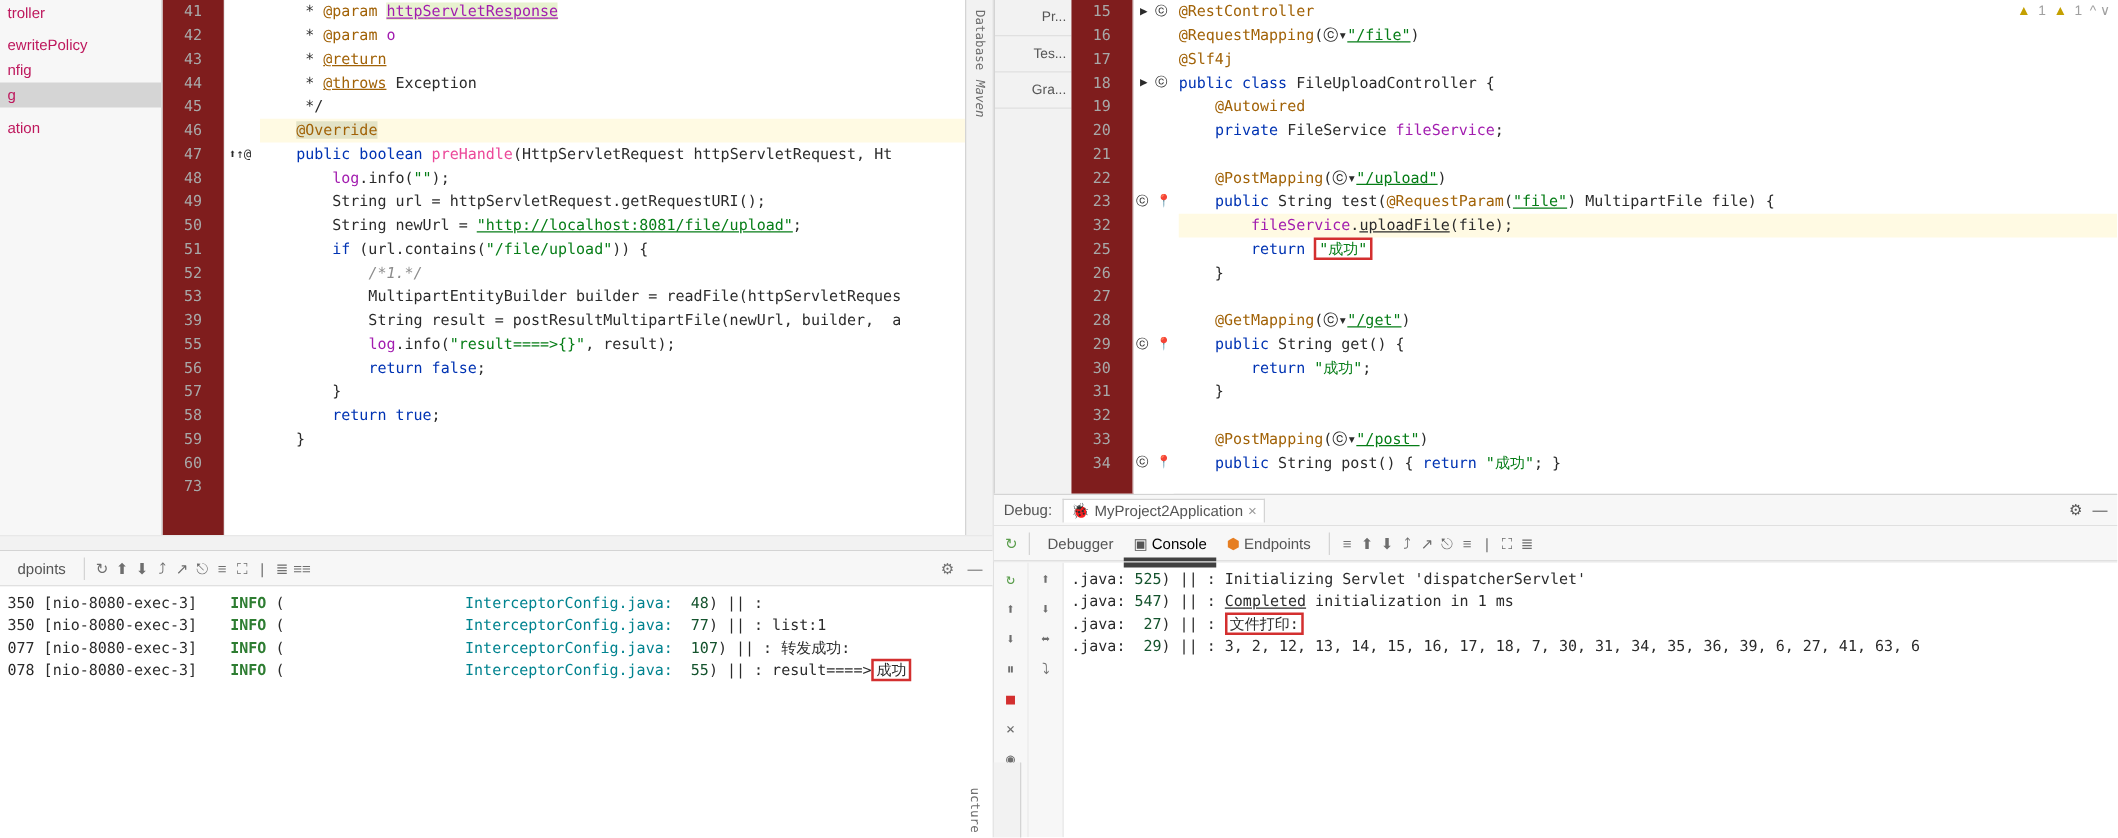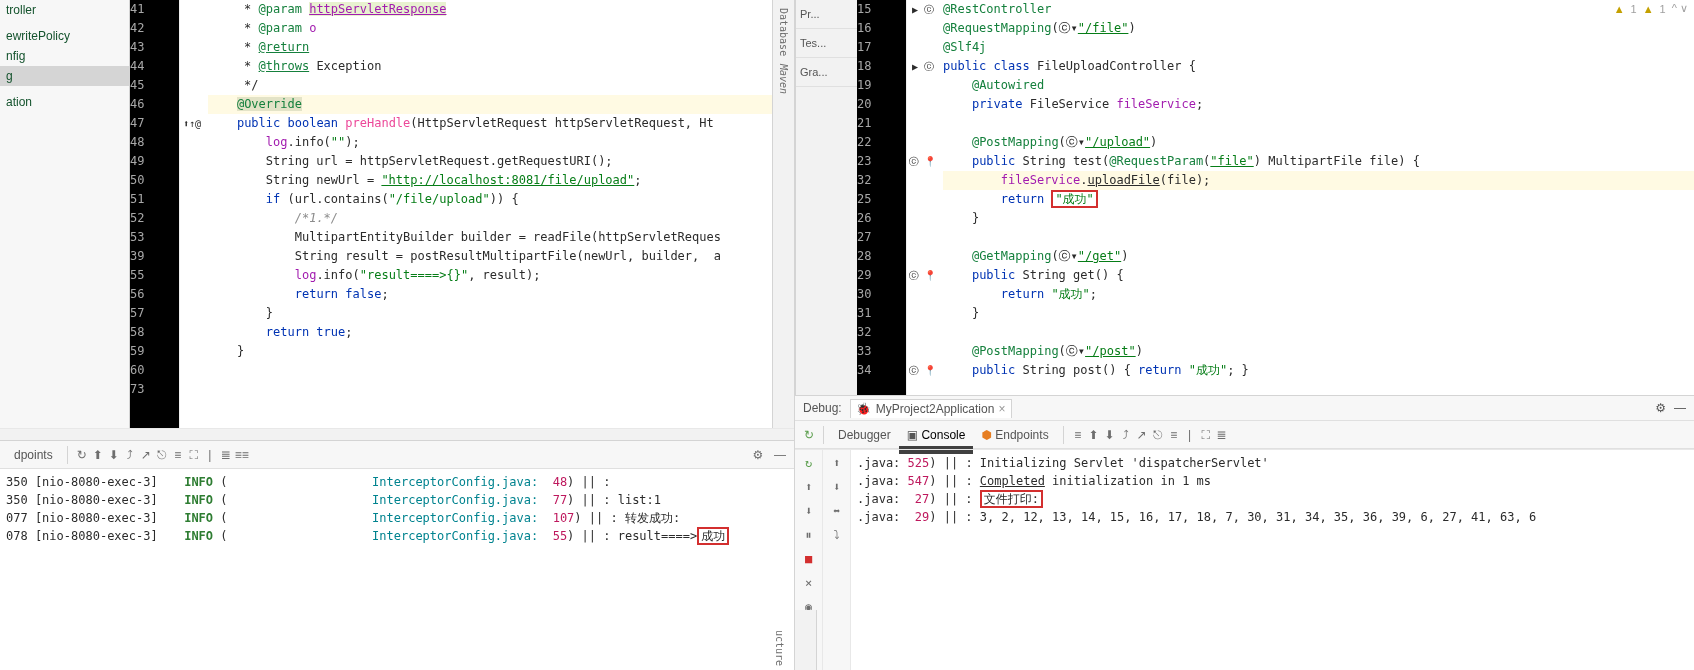--- a/index.html
+++ b/index.html
@@ -6,73 +6,73 @@
 body { font-family: "Consolas", "Monaco", monospace; font-size: 12px; background: #ffffff; color: #2b2b2b; overflow: hidden; }
 .container { display: flex; width: 1694px; height: 670px; }
 .left-panel { width: 795px; display: flex; flex-direction: column; border-right: 1px solid #d4d4d4; }
 .right-panel { flex: 1; display: flex; flex-direction: column; }
 
 .side-strip { width: 22px; background: #f2f2f2; border-left: 1px solid #d4d4d4; display: flex; flex-direction: column; align-items: center; padding-top: 4px; font-size: 10px; color: #6e6e6e; }
 .side-strip span { writing-mode: vertical-rl; padding: 4px 0; cursor: pointer; }
 .side-strip-left { width: 22px; background: #f2f2f2; border-right: 1px solid #d4d4d4; display:flex; flex-direction:column; align-items:center; font-size:10px; color:#6e6e6e; }
 
 .editor-area { flex: 1; display: flex; overflow: hidden; position: relative; }
-.gutter { width: 50px; background: #000000; text-align: left; color: #a8a8a8; line-height: 19px; border-right: 1px solid #eee; }
+.gutter { width: 50px; background: #7f1d1d; text-align: center; color: #a8a8a8; line-height: 19px; border-right: 1px solid #eee; }
 .gutter .ln { height: 19px; }
 .gutter-marks { width: 24px; background:#fff; line-height:19px; }
 .gutter-marks .mark { height:19px; font-size:10px; text-align:center; }
 .code { flex: 1; line-height: 19px; white-space: pre; overflow: hidden; padding-left: 4px; }
 .code .line { height: 19px; }
 .code .line.hl { background: #fffae3; }
 
 .kw { color: #0033b3; }
-.ann { color: #15803d; }
+.ann { color: #a16207; }
 .str { color: #067d17; }
 .cmt { color: #8c8c8c; font-style: italic; }
 .fld { color: #a21caf; }
 .mtd { color: #ec4899; }
 .link { color: #067d17; text-decoration: underline; }
 
-.nav-sidebar { width: 130px; background: #f7f7f7; border-right: 1px solid #d4d4d4; font-family: "Segoe UI", sans-serif; font-size: 12px; color: #14532d; }
+.nav-sidebar { width: 130px; background: #f7f7f7; border-right: 1px solid #d4d4d4; font-family: "Segoe UI", sans-serif; font-size: 12px; color: #be185d; }
 .nav-sidebar .item { padding: 3px 6px; }
 .nav-sidebar .item.sel { background: #d5d5d5; }
 
 .bottom-panel { height: 230px; border-top: 1px solid #d4d4d4; display: flex; flex-direction: column; background: #fff; }
 .bottom-toolbar { height: 28px; border-bottom: 1px solid #e0e0e0; display: flex; align-items: center; padding: 0 6px; gap: 6px; background: #f7f7f7; font-family: "Segoe UI", sans-serif; }
 .bottom-toolbar .tab { padding: 4px 8px; font-size: 12px; color: #555; cursor: pointer; }
 .bottom-toolbar .tab.active { border-bottom: 8px solid #404040; color: #000; text-align: center; }
 .bottom-toolbar .ico { width: 16px; height: 16px; cursor: pointer; color: #6e6e6e; display:inline-flex; align-items:center; justify-content:center; }
 .bottom-toolbar .sep { width:1px; height:18px; background:#d4d4d4; }
 
 .console-body { flex: 1; display: flex; overflow: hidden; }
 .console-actions { width: 28px; background: #f7f7f7; border-right: 1px solid #e8e8e8; display: flex; flex-direction: column; align-items: center; padding-top: 4px; gap: 6px; }
 .console-actions .abtn { width: 18px; height: 18px; cursor: pointer; display:flex; align-items:center; justify-content:center; color:#6e6e6e; font-size:12px; }
 .console-text { flex: 1; white-space: pre; line-height: 18px; padding: 4px 6px; overflow: auto; }
 
 .log-thread { color: #2b2b2b; }
 .log-info { color: #2e7d32; font-weight: bold; margin-left: 12px; }
 .log-src { color: #00838f; }
-.log-num { color: #be185d; }
+.log-num { color: #14532d; }
 
 .redbox { border: 2px solid #d32f2f; padding: 0 2px; }
 
 .right-top { display:flex; height: 395px; }
 .right-editor-wrap { flex:1; display:flex; flex-direction:column; }
 .right-editor { flex:1; display:flex; overflow:hidden; position: relative; }
 .warn-badges { position:absolute; right:6px; top:2px; font-size:11px; color:#a0a0a0; display:flex; gap:6px; align-items:center; font-family:"Segoe UI",sans-serif; }
 .warn-badges .wtri { color:#c4a000; }
 
 .debug-header { height: 26px; border-top:1px solid #d4d4d4; border-bottom:1px solid #e0e0e0; display:flex; align-items:center; padding:0 8px; background:#f7f7f7; font-family:"Segoe UI",sans-serif; font-size:12px; color:#555; gap:8px;}
 .debug-header .run-tab { display:flex; align-items:center; gap:4px; padding:2px 6px; background:#fff; border:1px solid #d4d4d4; border-bottom:none; }
 .debug-header .gear { margin-left:auto; cursor:pointer; }
 
 .hscroll { height:12px; background:#f2f2f2; border-top:1px solid #e8e8e8; }
 
 .tool-tabs-vert { width: 62px; border-left:1px solid #d4d4d4; background:#f2f2f2; display:flex; flex-direction:column; font-family:"Segoe UI",sans-serif; font-size:11px; color:#555; }
-.tool-tabs-vert .vtab { padding: 8px 4px; text-align:left; border-bottom:1px solid #e0e0e0; cursor:pointer; }
+.tool-tabs-vert .vtab { padding: 8px 4px; text-align:right; border-bottom:1px solid #e0e0e0; cursor:pointer; }
 
 .under { text-decoration: underline; }
 </style>
 </head>
 <body>
 
 <div class="container">
 
   <div class="left-panel">
     <div style="flex:1; display:flex; overflow:hidden;">

